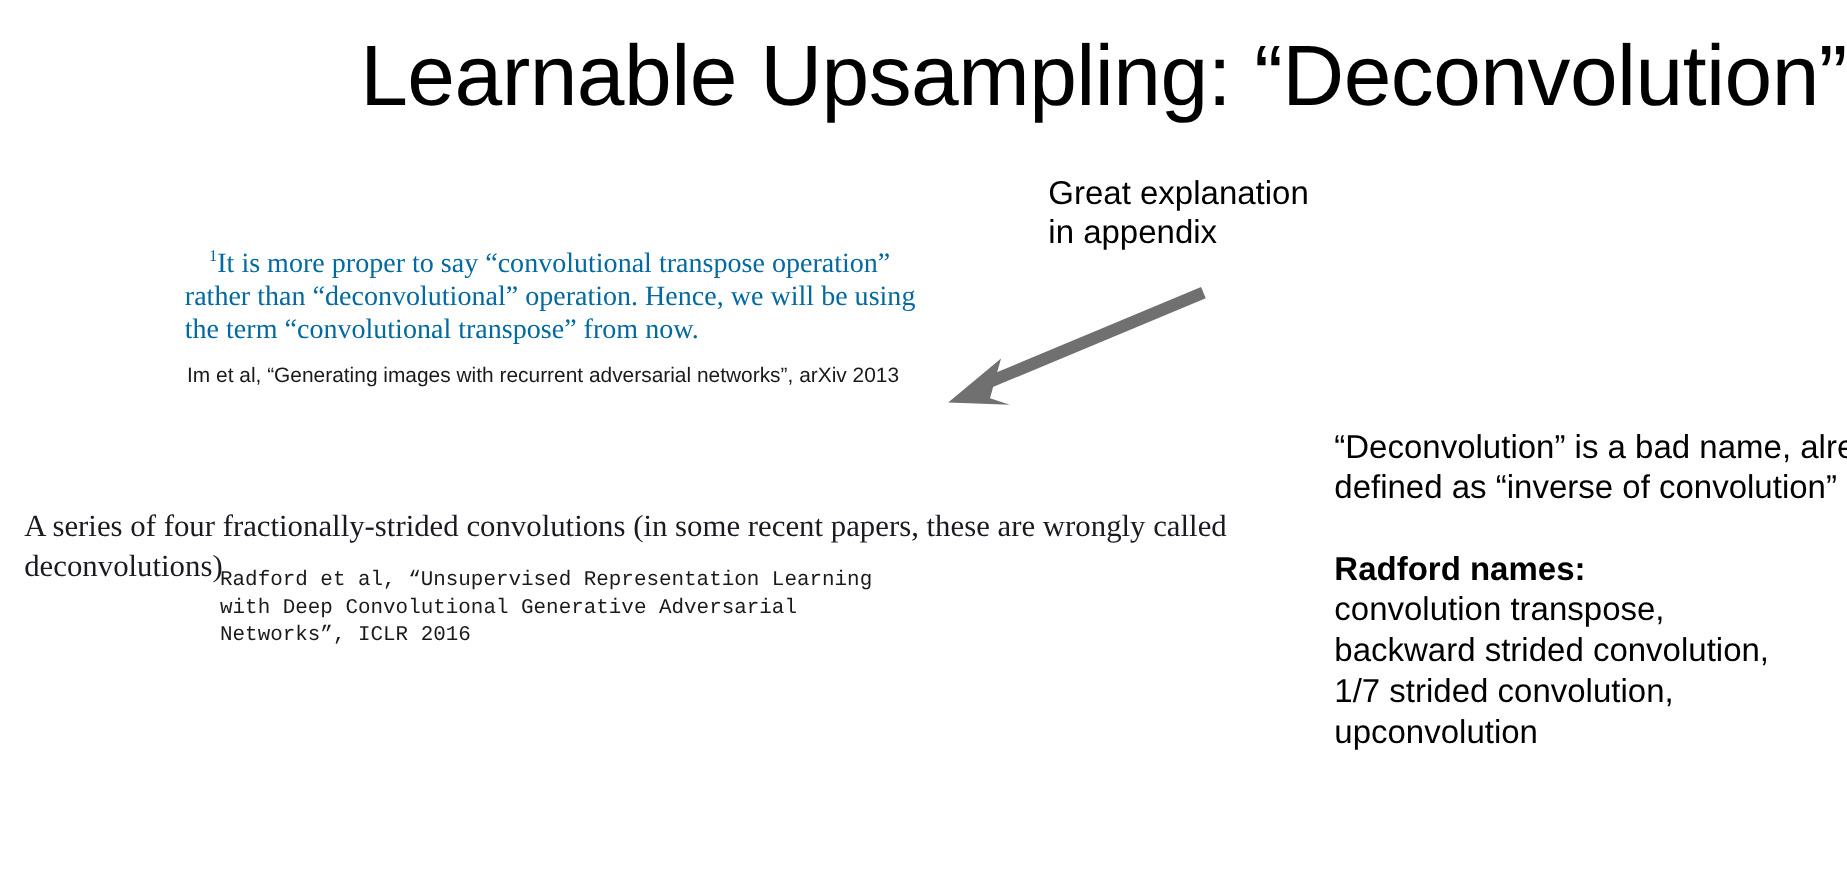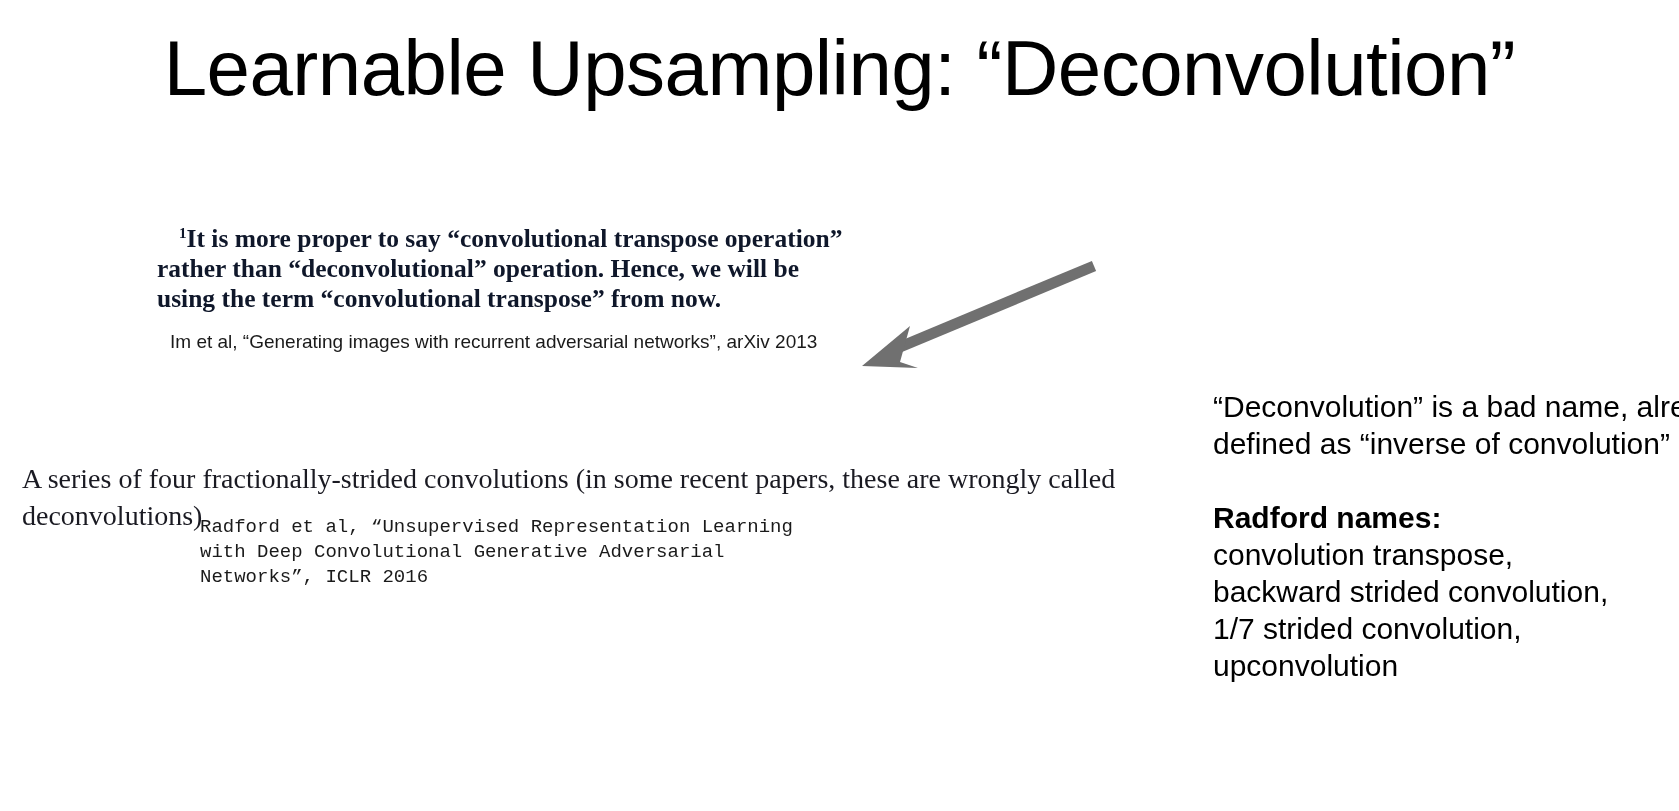--- a/index.html
+++ b/index.html
@@ -18,42 +18,41 @@
     background: #ffffff;
     overflow: hidden;
   }
 
   
   .slide-title {
     position: absolute;
     left: 0;
     top: 26px;
     width: 1679px;
-    text-align: center;
+    text-align: right;
     font-family: "Liberation Sans", sans-serif;
     font-size: 78px;
     line-height: 1.08;
     font-weight: 400;
     letter-spacing: -0.5px;
     color: #000000;
     white-space: nowrap;
   }
 
   
   .excerpt-footnote {
     position: absolute;
-    left: 157px;
+    left: 168px;
     top: 224px;
     width: 690px;
     font-family: "Liberation Serif", serif;
     font-size: 25.5px;
     line-height: 30px;
-    color: #0f172a;
+    color: #0369a1;
     text-indent: 22px;
-    font-weight: bold;
   }
   .excerpt-footnote sup {
     font-size: 15px;
     vertical-align: super;
     line-height: 0;
   }
 
   
   .citation {
     position: absolute;
@@ -135,20 +134,22 @@
 <body>
 
 <div id="slide">
 
   <div class="slide-title">Learnable Upsampling: “Deconvolution”</div>
 
   <div class="excerpt-footnote"><sup>1</sup><span>It is more proper to say “convolutional transpose operation” rather than “deconvolutional” operation. Hence, we will be using the term “convolutional transpose” from now.</span></div>
 
   <div class="citation citation-im">Im et al, “Generating images with recurrent adversarial networks”, arXiv 2013</div>
 
+  <div class="annotation-appendix" style="white-space: pre-line;">Great explanation
+in appendix</div>
 
   <svg class="arrow-svg" viewBox="0 0 320 140" xmlns="http://www.w3.org/2000/svg">
     <g>
       <line x1="294" y1="26" x2="88" y2="112" stroke="#707070" stroke-width="11" stroke-linecap="butt"></line>
       <polygon points="62,126 110,86 100,122 118,128" fill="#707070"></polygon>
     </g>
   </svg>
 
   <div class="excerpt-radford">A series of four fractionally-strided convolutions (in some recent papers, these are wrongly called deconvolutions)</div>
 

